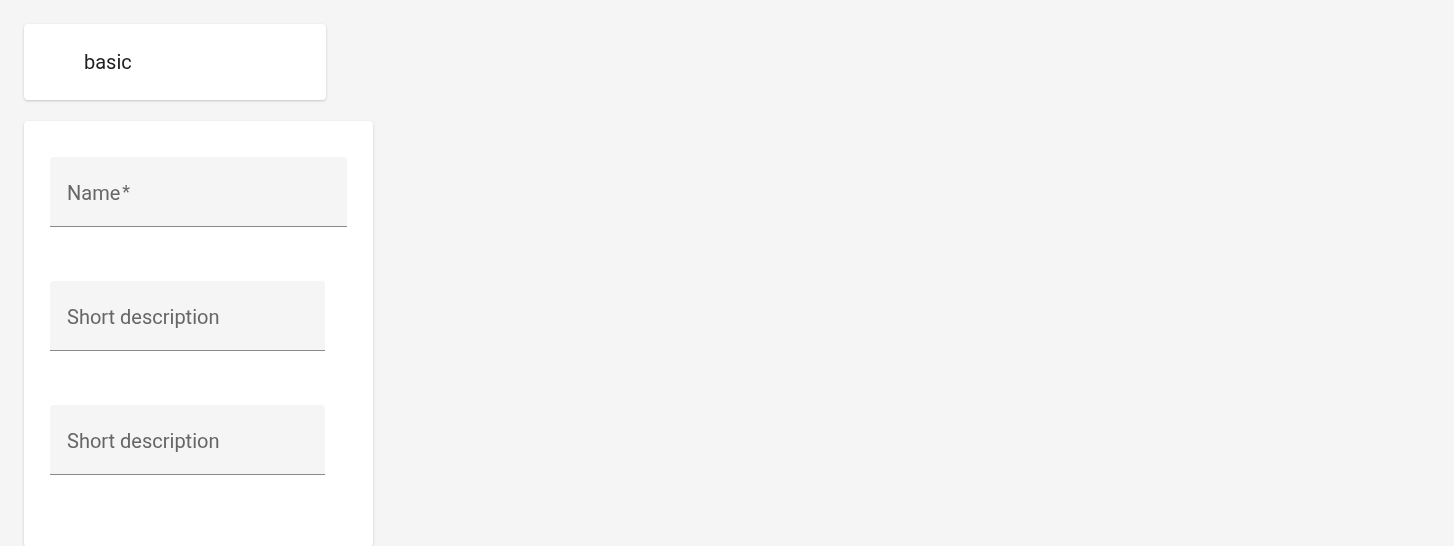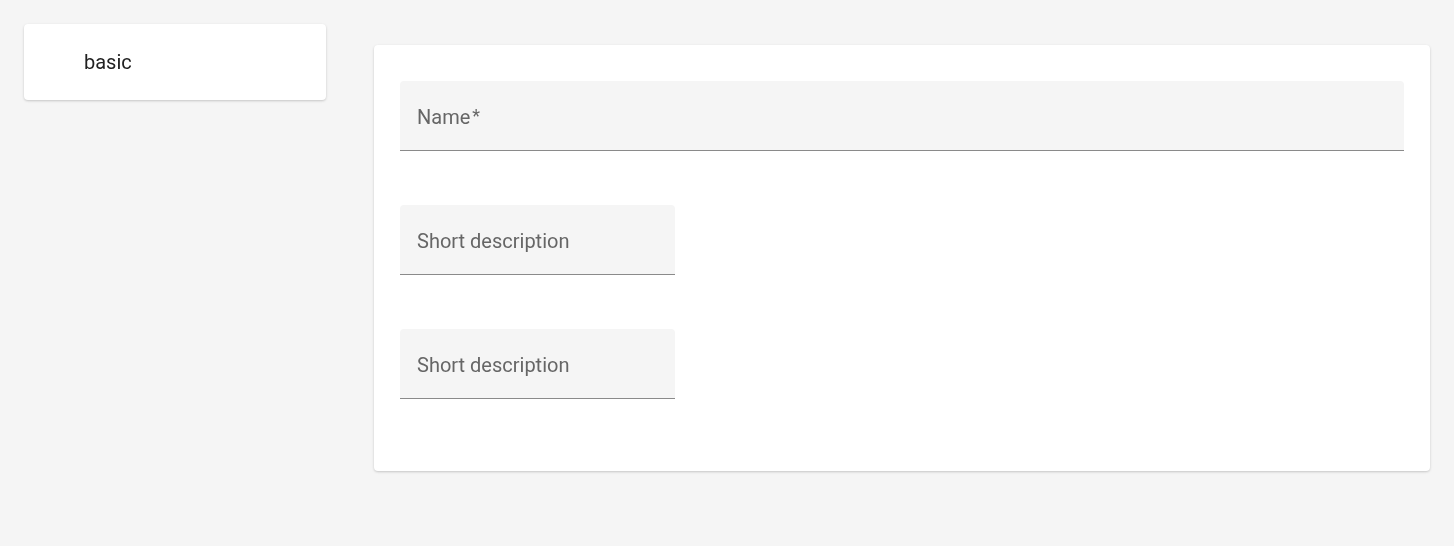--- a/index.html
+++ b/index.html
@@ -11,24 +11,24 @@
     body {
       font-family: -apple-system, BlinkMacSystemFont, "Segoe UI", Roboto, "Helvetica Neue", Arial, sans-serif;
       background: #f5f5f5;
       width: 1454px;
       height: 546px;
       overflow: hidden;
     }
 
     .container {
       display: flex;
-      gap: 48px;
       padding: 24px;
       align-items: flex-start;
       height: 100%;
+      flex-direction: column;
     }
 
     .sidebar-card {
       background: #ffffff;
       border-radius: 4px;
       box-shadow: 0 1px 3px rgba(0,0,0,0.12), 0 1px 2px rgba(0,0,0,0.08);
       width: 302px;
       flex-shrink: 0;
       padding: 24px 0;
     }

